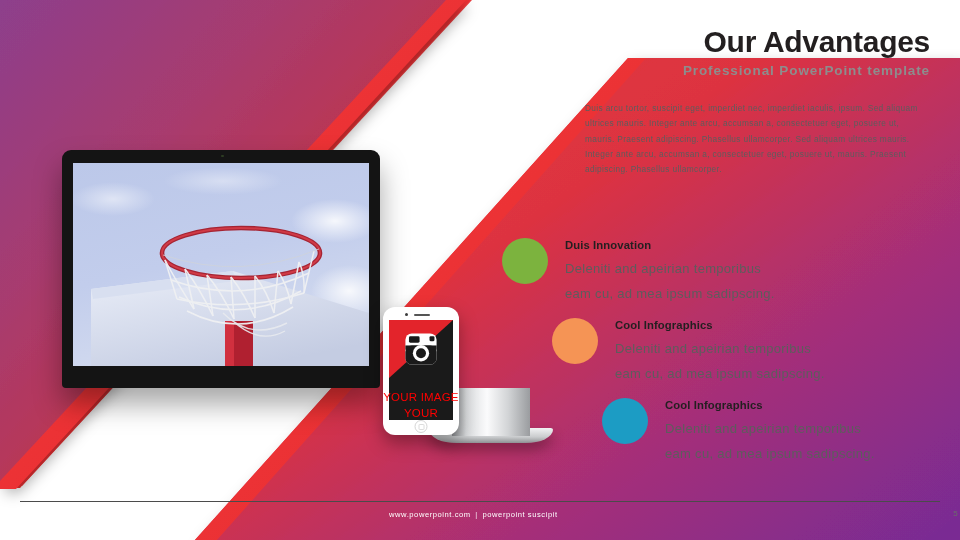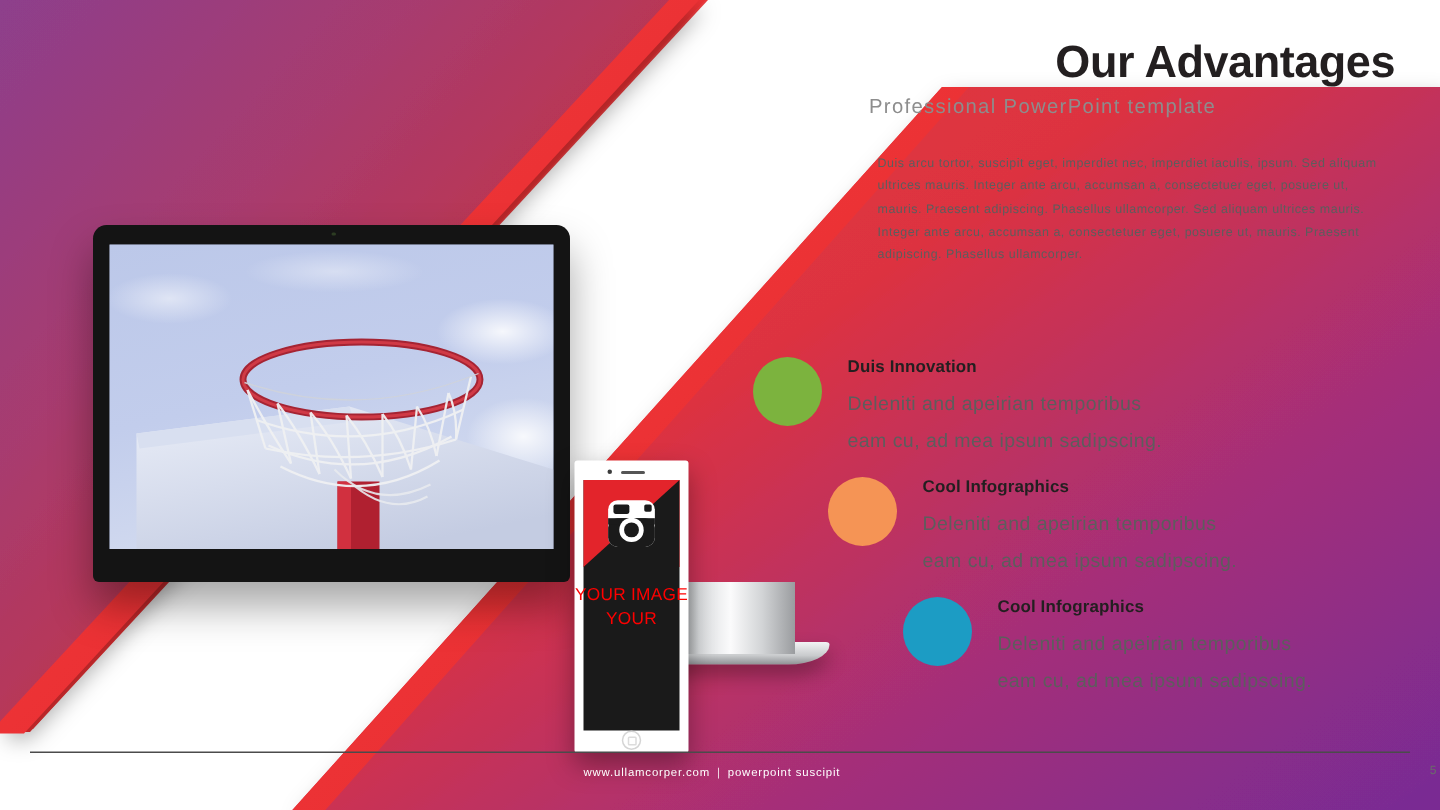--- a/index.html
+++ b/index.html
@@ -43,22 +43,21 @@
     font-weight: bold;
     letter-spacing: -0.3px;
     color: #231f20;
     line-height: 1.05;
   }
   .subtitle {
     margin: 5px 0 0 0;
     font-size: 13.5px;
     color: #8d8d8d;
     letter-spacing: 0.9px;
-    font-weight: normal;
-    text-align: center;
+    font-weight: bold;
   }
 
   
   .lead {
     position: absolute;
     top: 101px;
     right: 52px;
     width: 345px;
     font-size: 8.3px;
     line-height: 1.85;
@@ -151,23 +150,23 @@
     border-radius: 4px 4px 46px 46px / 3px 3px 22px 22px;
     box-shadow: 0 7px 13px rgba(0,0,0,0.32);
   }
 
   
   .phone {
     position: absolute;
     left: 383px;
     top: 307px;
     width: 76px;
-    height: 195px;
+    height: 128px;
     background: #ffffff;
-    border-radius: 2px;
+    border-radius: 12px;
     box-shadow: 0 8px 18px rgba(0,0,0,0.34);
     box-sizing: border-box;
     padding: 13px 6px 15px 6px;
   }
   .phone-cam {
     position: absolute;
     top: 6px;
     left: 22px;
     width: 3px;
     height: 3px;
@@ -487,19 +486,19 @@
       <div class="phone-caption">
         <div>YOUR IMAGE</div>
         <div>YOUR</div>
       </div>
     </div>
     <div class="phone-home"></div>
   </div>
 
   <div class="footer-rule"></div>
   <div class="footer-note">
-    <span>www.ullamcorper.com</span>
+    <span>www.powerpoint.com</span>
     <span class="sep">|</span>
     <span>powerpoint  suscipit</span>
   </div>
   <div class="page-num">5</div>
 
 </div>
 
 </body></html>

